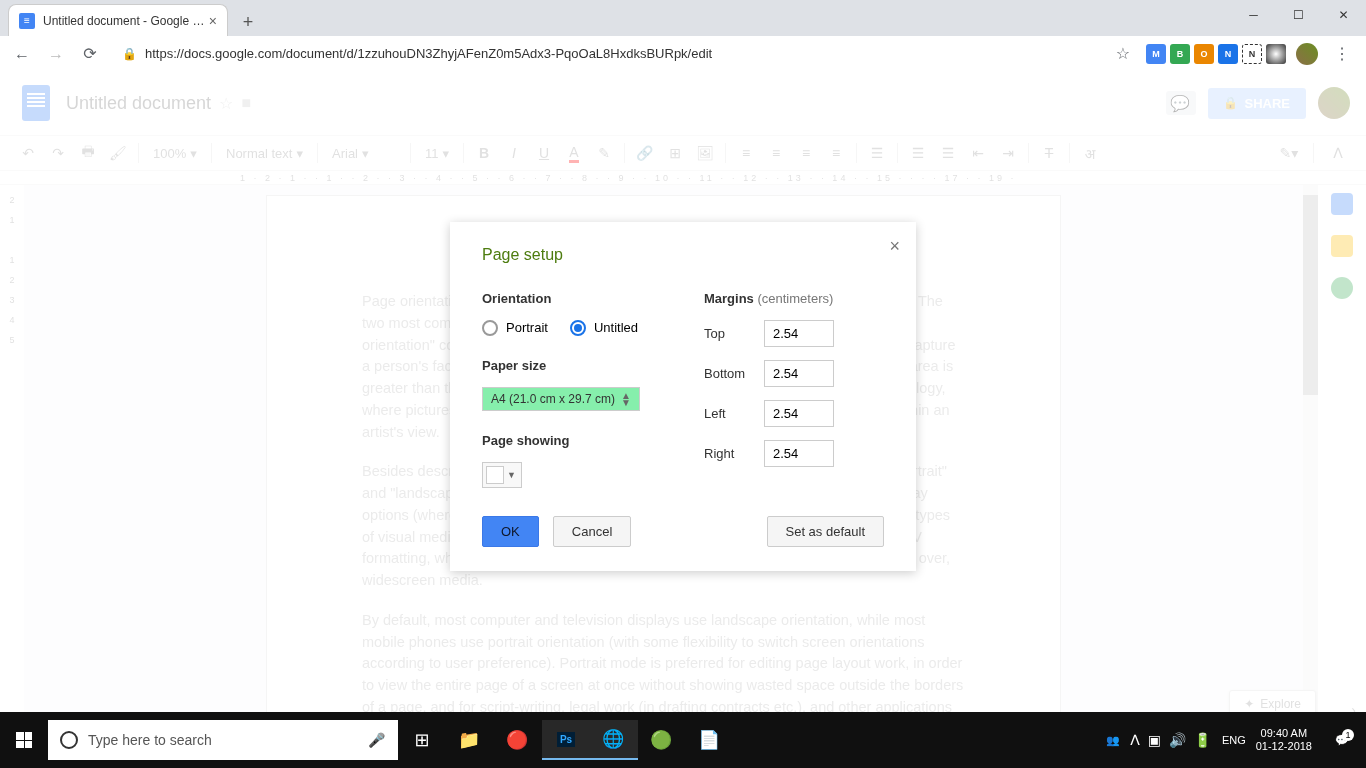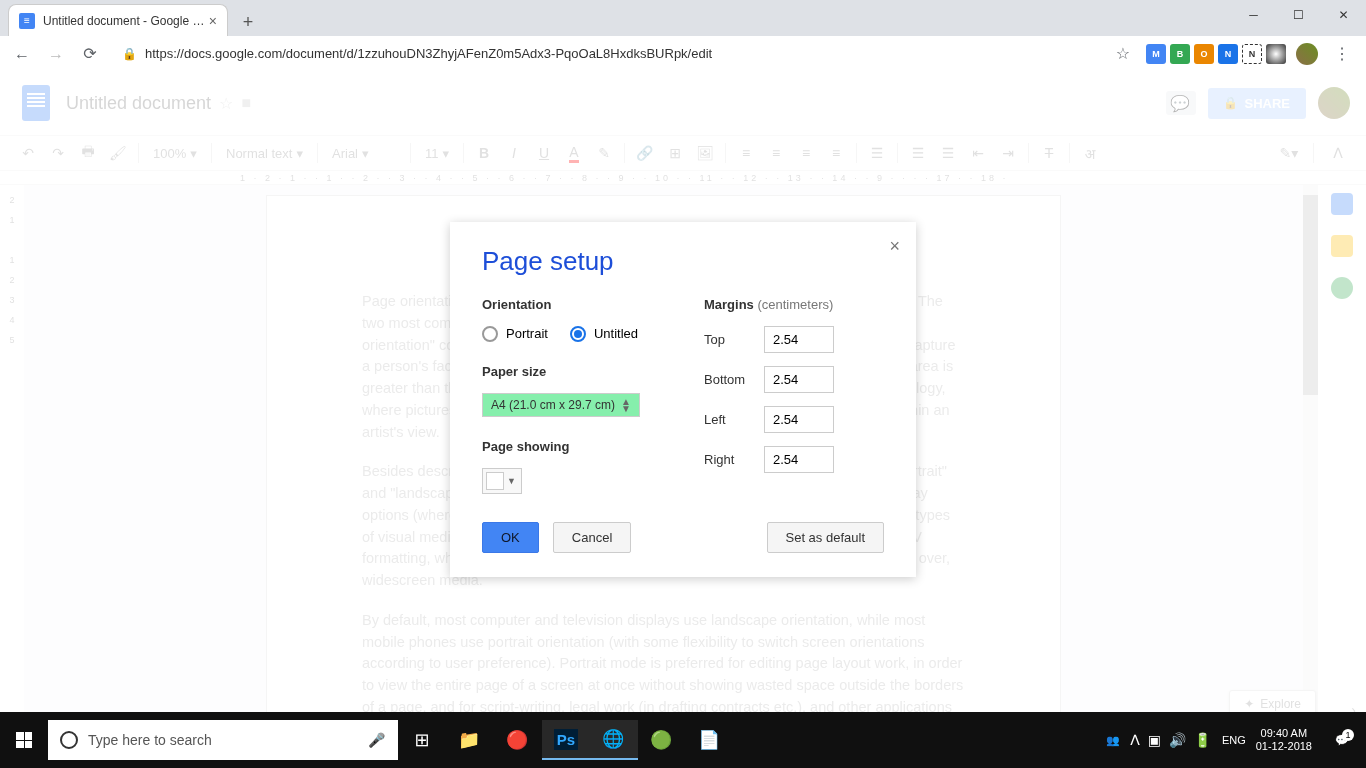--- a/index.html
+++ b/index.html
@@ -74,21 +74,21 @@
     
     .explore-btn { position: absolute; right: 50px; bottom: 50px; background: #fff; border: 1px solid #ddd; border-radius: 3px; padding: 6px 14px; font-size: 12px; color: #999; display:flex; align-items:center; gap:6px; box-shadow: 0 1px 3px rgba(0,0,0,0.1);}
     .explore-nav { position:absolute; right:10px; bottom:50px; color:#999; font-size:14px;}
     
     
     .overlay { position: absolute; top: 71px; left: 0; right: 0; bottom: 40px; background: rgba(255,255,255,0.7); }
     
     
     .dialog { position: absolute; top: 222px; left: 450px; width: 466px; background: #fff; box-shadow: 0 2px 10px rgba(0,0,0,0.2); padding: 24px 32px; z-index:100;}
     .dialog-close { position: absolute; top: 14px; right: 16px; color: #777; font-size: 18px; cursor: pointer; }
-    .dialog-title { font-size: 26px; color: #1d4ed8; margin-bottom: 20px; font-weight: normal;}
+    .dialog-title { font-size: 16px; color: #4d7c0f; margin-bottom: 27px; font-weight: normal;}
     .dialog-body { display: flex; gap: 30px; }
     .dialog-left { flex: 1; }
     .dialog-right { width: 180px; }
     .section-label { font-size: 13px; font-weight: bold; color: #333; margin-bottom: 14px; display:block;}
     .section-label .hint { font-weight: normal; color: #777; }
     .radio-row { display: flex; gap: 22px; margin-bottom: 22px; }
     .radio-opt { display: flex; align-items: flex-start; gap: 8px; font-size: 13px; color: #000000; cursor: pointer; }
     .radio-circle { width: 16px; height: 16px; border: 2px solid #999; border-radius: 50%; display: flex; align-items: center; justify-content: center; }
     .radio-circle.checked { border-color: #1a73e8; }
     .radio-dot { width: 8px; height: 8px; background: #1a73e8; border-radius: 50%; }
@@ -246,21 +246,21 @@
     </div>
   <div class="tb-sep"></div>
   <div class="tb-btn">अ</div>
   <div class="tb-right">
     <div class="tb-btn">✎▾</div>
     <div class="tb-sep"></div>
     <div class="tb-btn">ᐱ</div>
   </div>
 </div>
 
-<div class="ruler">1 · 2 · 1 ·   · 1 · · 2 · · 3 · · 4 · · 5 · · 6 · · 7 · · 8 · · 9 · · 10 · · 11 · · 12 · · 13 · · 14 · · 9 · ·   · · 17 · · 18 ·</div>
+<div class="ruler">1 · 2 · 1 ·   · 1 · · 2 · · 3 · · 4 · · 5 · · 6 · · 7 · · 8 · · 9 · · 10 · · 11 · · 12 · · 13 · · 14 · · 15 · ·   · · 17 · · 19 ·</div>
 
 <div class="doc-area">
   <div class="vruler">2<br><br>1<br><br><br><br>1<br><br>2<br><br>3<br><br>4<br><br>5</div>
   <div class="doc-scroll">
     <div class="page">
       <div class="doc-text">
         <p>Page orientation is the way in which a rectangular page is oriented for normal viewing. The two most common types of orientation are portrait and landscape. The term "portrait orientation" comes from visual art terminology and describes the dimensions used to capture a person's face and upper body in a picture; in such images, the height of the display area is greater than the width. The term "landscape orientation" also reflects visual art terminology, where pictures with more width than height are needed to fully capture the horizon within an artist's view.</p>
         <p>Besides describing the way documents can be viewed and edited, the concepts of "portrait" and "landscape" orientation can also be used to describe video and photography display options (where the concept of "aspect ratio" replaces that of "page orientation"). Many types of visual media use landscape mode, especially the 4:3 aspect ratio used for classic TV formatting, which is 4 units or pixels wide and 3 units tall. This format has been carried over, widescreen media.</p>
         <p>By default, most computer and television displays use landscape orientation, while most mobile phones use portrait orientation (with some flexibility to switch screen orientations according to user preference). Portrait mode is preferred for editing page layout work, in order to view the entire page of a screen at once without showing wasted space outside the borders of a page, and for script-writing, legal work (in drafting contracts etc.), and other applications where it is useful to see a maximum number of lines of text. It is also preferred for smartphone use, as a phone in portrait orientation can be operated easily with one hand.</p>
       </div>
@@ -353,21 +353,21 @@
   <div class="search-box">
     <div class="cortana"></div>
     <span>Type here to search</span>
     <span class="mic">🎤</span>
   </div>
   <div class="task-icons">
     <div class="task-icon">⊞</div>
     <div class="task-icon">📁</div>
     <div class="task-icon">🔴</div>
     <div class="task-icon active">
-        <span style="background:#001e36;color:#31a8ff;padding:2px 3px;font-size:15px;font-weight:bold">Ps</span>
+        <span style="background:#001e36;color:#31a8ff;padding:2px 3px;font-size:10px;font-weight:bold">Ps</span>
       </div>
     <div class="task-icon active">🌐</div>
     <div class="task-icon">🟢</div>
     <div class="task-icon">📄</div>
   </div>
   <div class="tray">
     <span>👥</span>
     <div class="tray-icons">
       <span>ᐱ</span>
       <span>▣</span>

